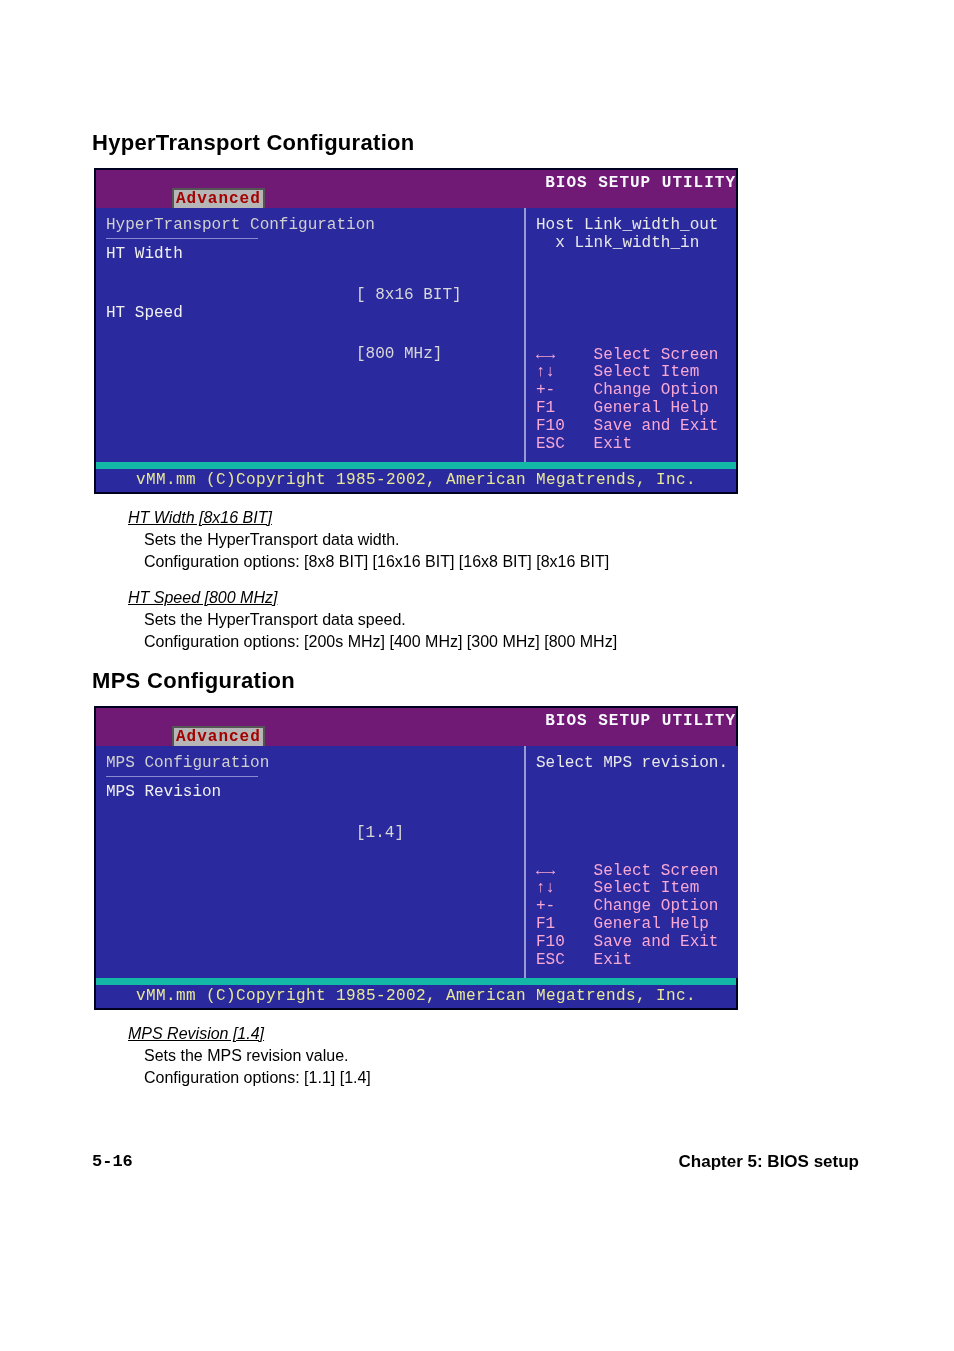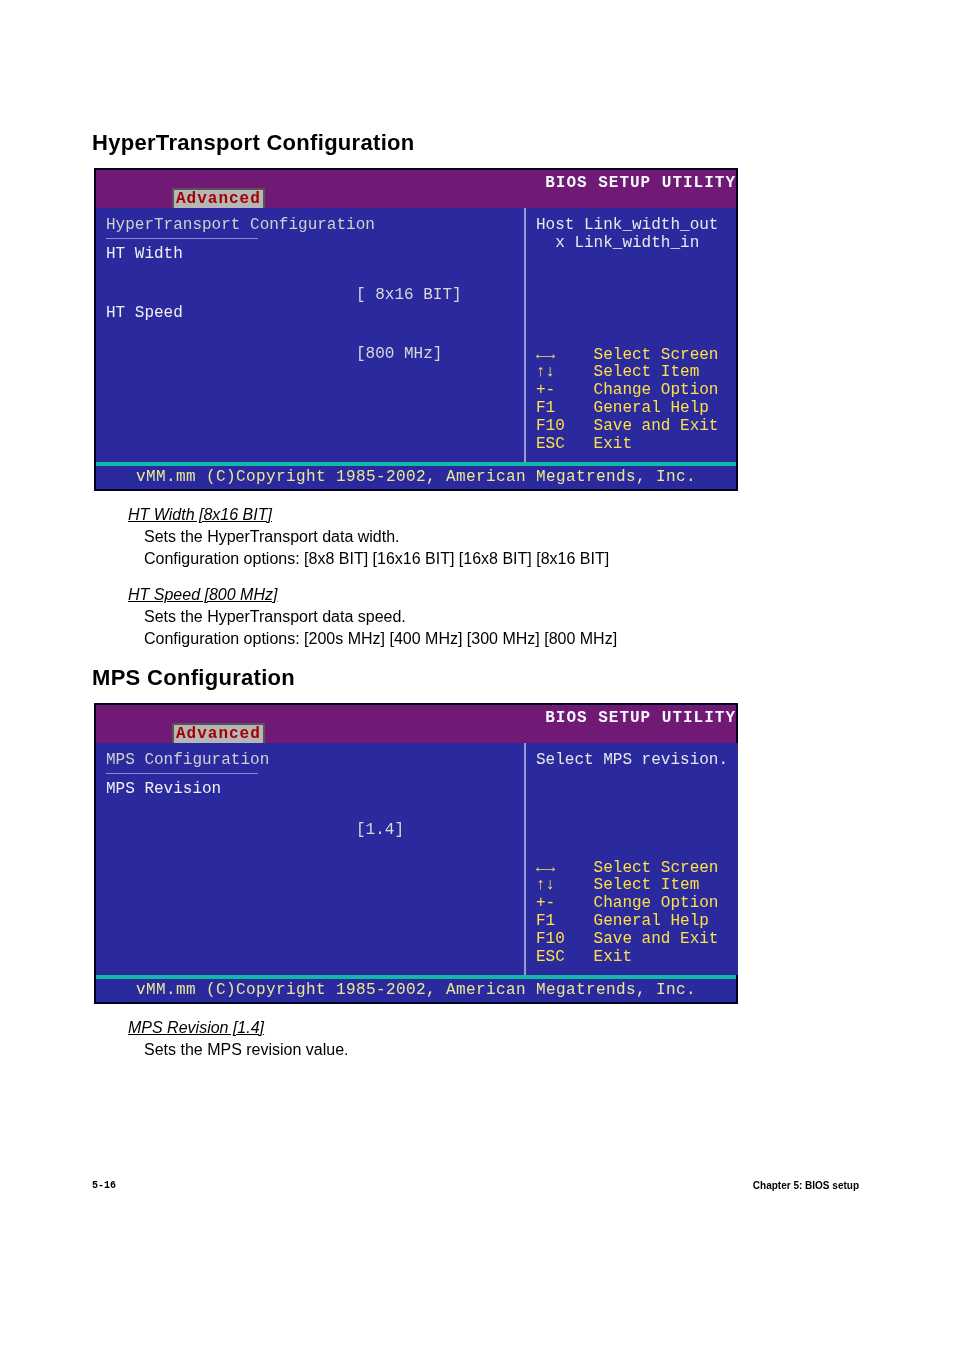--- a/index.html
+++ b/index.html
@@ -85,30 +85,30 @@
   .opt-row {
     display: flex;
   }
   .opt-row .label { width: 250px; white-space: pre; color: #f0f0f0; }
   .opt-row .value { color: #d8d8d8; white-space: pre; margin-top: 41px; }
   .help-top { white-space: pre; color: #e8e8e8; }
   .nav-hints {
     position: absolute;
     bottom: 8px;
     left: 10px;
-    color: #fde047;
+    color: #f9a8d4;
     white-space: pre;
     line-height: 1.12;
   }
   .bios-footer {
     text-align: center;
     background: #2a2a9e;
     color: #e8e898;
     padding: 2px 0 3px 0;
-    border-top: 4px solid #14b8a6;
+    border-top: 7px solid #14b8a6;
     letter-spacing: 0.4px;
   }
 
   
   .desc-block {
     margin: 6px 0 16px 36px;
     font-size: 16px;
     line-height: 1.25;
   }
   .item-heading {
@@ -119,22 +119,22 @@
     text-align: center;
   }
   .desc-block p {
     margin: 0 0 2px 16px;
   }
 
   
   .pagefoot {
     display: flex;
     justify-content: space-between;
-    margin-top: 120px;
-    font-size: 10px;
+    margin-top: 64px;
+    font-size: 17px;
   }
   .pagefoot .left { font-family: "Courier New", Courier, monospace; font-weight: bold; }
   .pagefoot .right { font-weight: bold; }
 </style>
 </head>
 <body>
 
 <div class="page">
 
   <h2 class="section-title">HyperTransport Configuration</h2>
@@ -208,19 +208,20 @@
 F10   Save and Exit
 ESC   Exit</div>
       </div>
     </div>
     <div class="bios-footer">vMM.mm (C)Copyright 1985-2002, American Megatrends, Inc.</div>
   </div>
 
   <div class="desc-block">
     <span class="item-heading">MPS Revision [1.4]</span>
     <p>Sets the MPS revision value.</p>
+    <p>Configuration options: [1.1] [1.4]</p>
   </div>
 
   <div class="pagefoot">
     <span class="left">5-16</span>
     <span class="right">Chapter 5: BIOS setup</span>
   </div>
 </div>
 
 </body></html>

